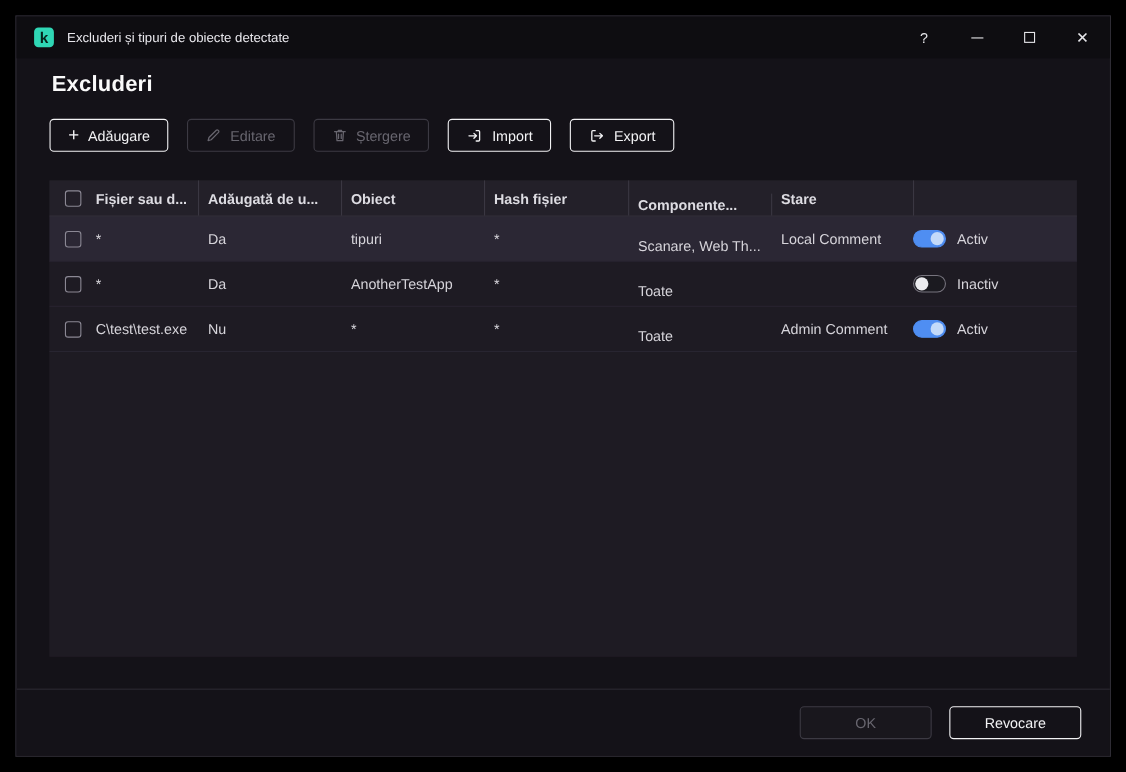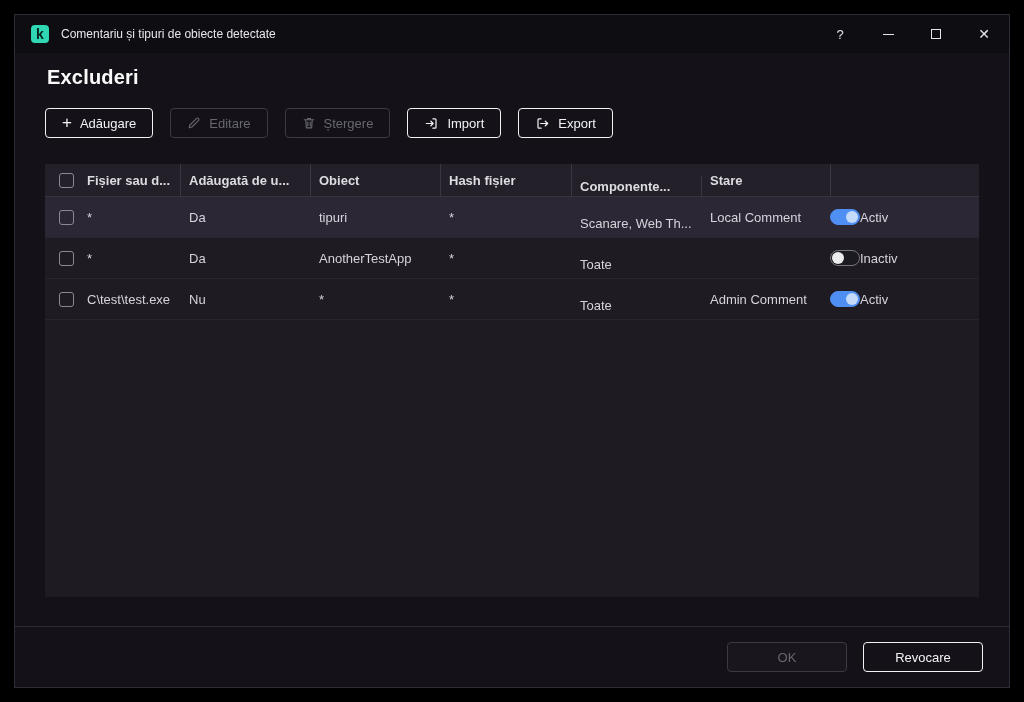--- a/index.html
+++ b/index.html
@@ -47,21 +47,21 @@
   .col-comp  { width:130px;margin-top:12px; }
   .col-comm  { width:120px; }
   .col-state { width:129px; }
   .col-end   { flex:1; border-right:none; padding-left:0; }
   .row { height:41px; border-bottom:1px solid #282531; background:#1e1b23; }
   .row.selected { background:#2b2734; }
   .filler { flex:1; background:#1e1b23; }
   .checkbox { width:15px; height:15px; border:1.5px solid #8b8894; border-radius:3px; background:transparent; display:inline-block; cursor:pointer; }
 
   
-  .state-cell { gap:0; }
+  .state-cell { gap:10px; }
   .toggle { position:relative; width:30px; height:16px; border-radius:8px; background:#1b1a20; border:1px solid #77747e; flex:0 0 auto; cursor:pointer; }
   .toggle .knob { position:absolute; top:1px; left:1px; width:12px; height:12px; border-radius:50%; background:#ececef; }
   .toggle.on { background:#4f8ef2; border-color:#4f8ef2; }
   .toggle.on .knob { left:auto; right:1px; top:1px; background:#c3daf9; }
 
   
   .footer { position:absolute; left:0; right:0; bottom:0; height:61px; border-top:1px solid #2c2a32;
             display:flex; align-items:center; justify-content:flex-end; gap:16px; padding-right:26px; background:#141218; }
   .footer .btn { min-width:120px; justify-content:center; }
   .footer .btn.disabled { background:#19171d; }
@@ -69,21 +69,21 @@
   svg { display:block; }
 </style>
 </head>
 <body>
 
 <div class="screen">
   <div class="window">
 
     <div class="titlebar">
       <span class="logo">k</span>
-      <span class="win-title">Comentariu și tipuri de obiecte detectate</span>
+      <span class="win-title">Excluderi și tipuri de obiecte detectate</span>
       <div class="win-controls">
         <span class="wc">?</span>
         <span class="wc">
             <span class="min-glyph"></span>
           </span>
         <span class="wc">
             <span class="max-glyph"></span>
           </span>
         <span class="wc close">✕</span>
       </div>

